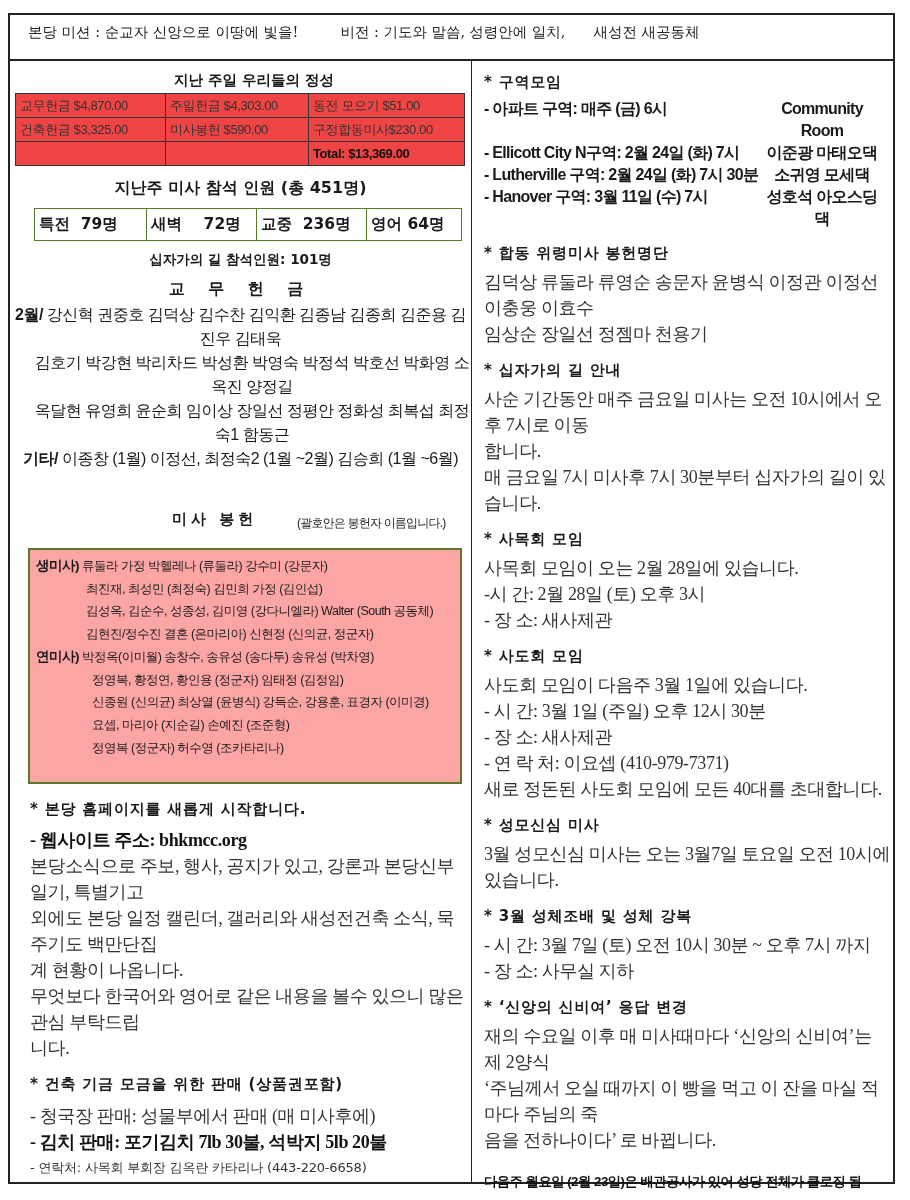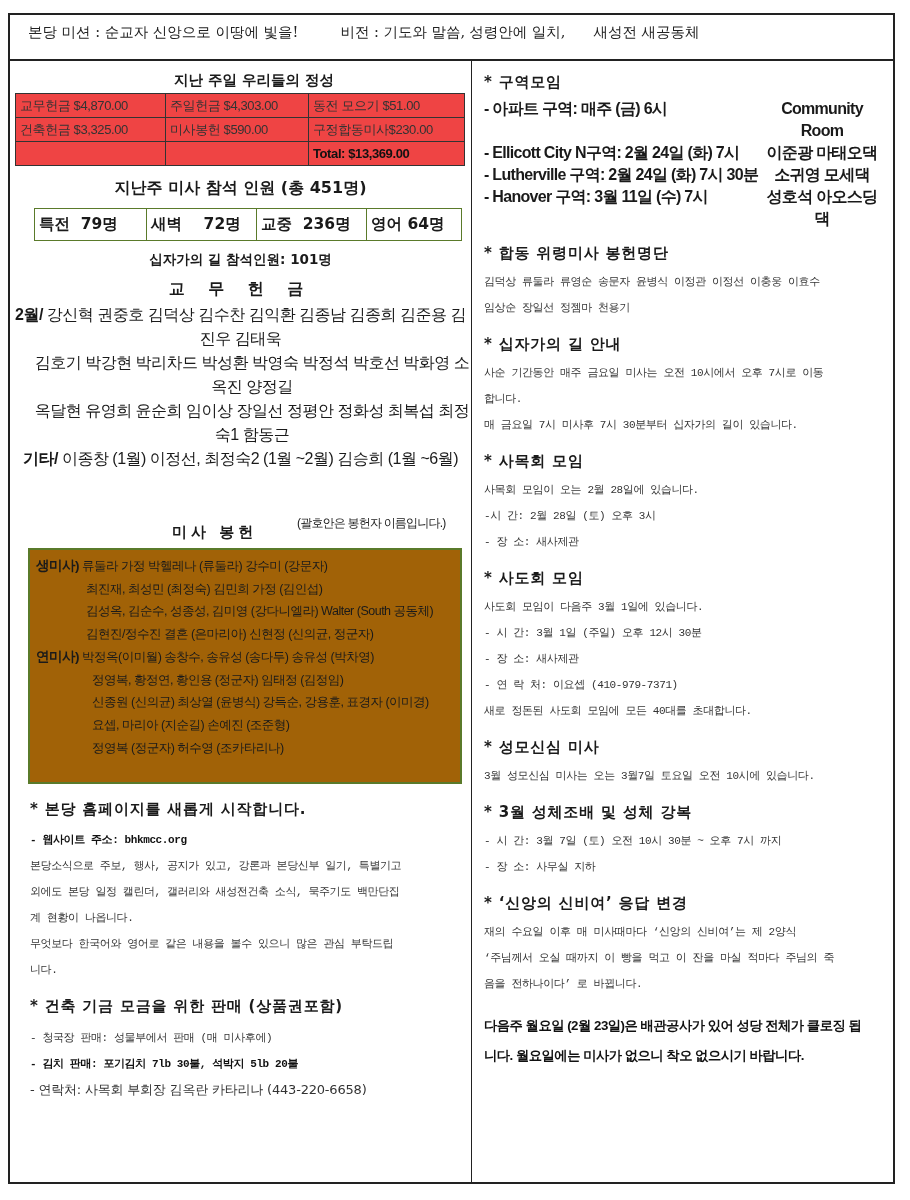--- a/index.html
+++ b/index.html
@@ -33,33 +33,33 @@
   .attend-table { border-collapse: collapse; margin: 6px 0 0 24px; width: 428px; }
   .attend-table td { border: 1.5px solid #5a7a2a; height: 32px; font-size: 15.5px; font-weight: bold; padding-left: 4px; white-space: nowrap; }
 
   .cross-title { text-align: center; font-size: 13.5px; font-weight: bold; margin-top: 10px; height: 22px; }
   .kyomu-title { text-align: center; font-size: 16px; font-weight: bold; letter-spacing: 9px; margin-top: 6px; height: 24px; }
   .kyomu { font-family: "Liberation Sans", sans-serif; font-size: 16px; letter-spacing: -0.5px; line-height: 24px; text-align: center; }
   .kyomu .lbl { font-weight: bold; }
   .kyomu .indent { padding-left: 23px; }
 
   .misa-title-row { position: relative; height: 30px; margin-top: 36px; }
-  .misa-title { position: absolute; left: 162px; top: 16px; font-size: 15px; font-weight: bold; letter-spacing: 4px; }
+  .misa-title { position: absolute; left: 162px; top: 3px; font-size: 15px; font-weight: bold; letter-spacing: 4px; }
   .misa-note { position: absolute; left: 287px; top: 8px; font-size: 12px; letter-spacing: -0.8px; font-family: "Liberation Sans", sans-serif; }
   .misa-box {
     margin: 11px 0 0 18px; width: 434px; height: 236px;
-    border: 2px solid #5a7a2a; background: #a16207;
+    border: 2px solid #5a7a2a; background: #fca5a5;
     padding: 5px 0 0 6px; font-family: "Liberation Sans", sans-serif; font-size: 12.5px; letter-spacing: -0.5px; line-height: 22.7px;
   }
   .misa-box .lbl { font-weight: bold; font-size: 13.5px; }
   .misa-box .ind1 { padding-left: 50px; }
   .misa-box .ind2 { padding-left: 56px; }
 
   .sec-title { font-size: 15px; font-weight: bold; letter-spacing: 0.8px; }
-  .body-text { font-family: Liberation Mono, monospace; font-size: 11px; letter-spacing: -0.4px; color: #333; }
+  .body-text { font-family: Liberation Serif, serif; font-size: 18px; letter-spacing: -0.4px; color: #333; }
 
   .home { padding: 0 0 0 20px; margin-top: 16px; }
   .home .sec-title { height: 27px; }
   .home .line { line-height: 26px; }
   .home .bold { font-weight: bold; color: #111; }
   .sale { padding-left: 20px; margin-top: 14px; }
   .sale .sec-title { height: 28px; }
   .sale .line { line-height: 26px; }
   .sale .bold { font-weight: bold; color: #111; }
 

